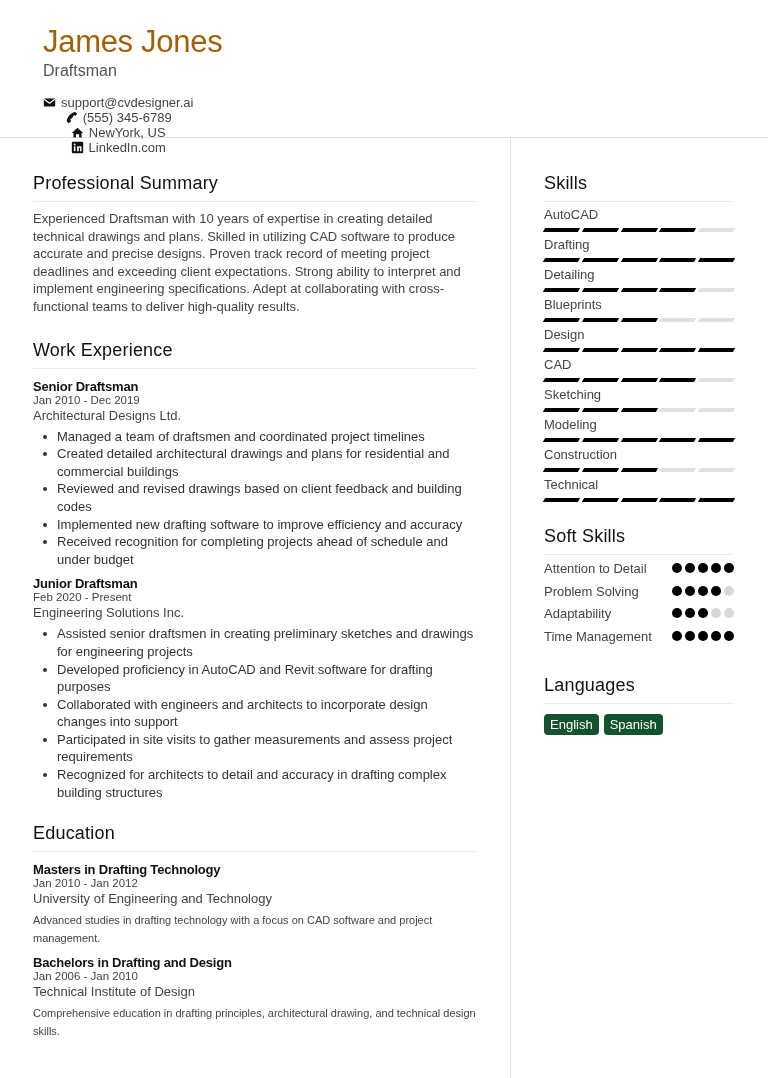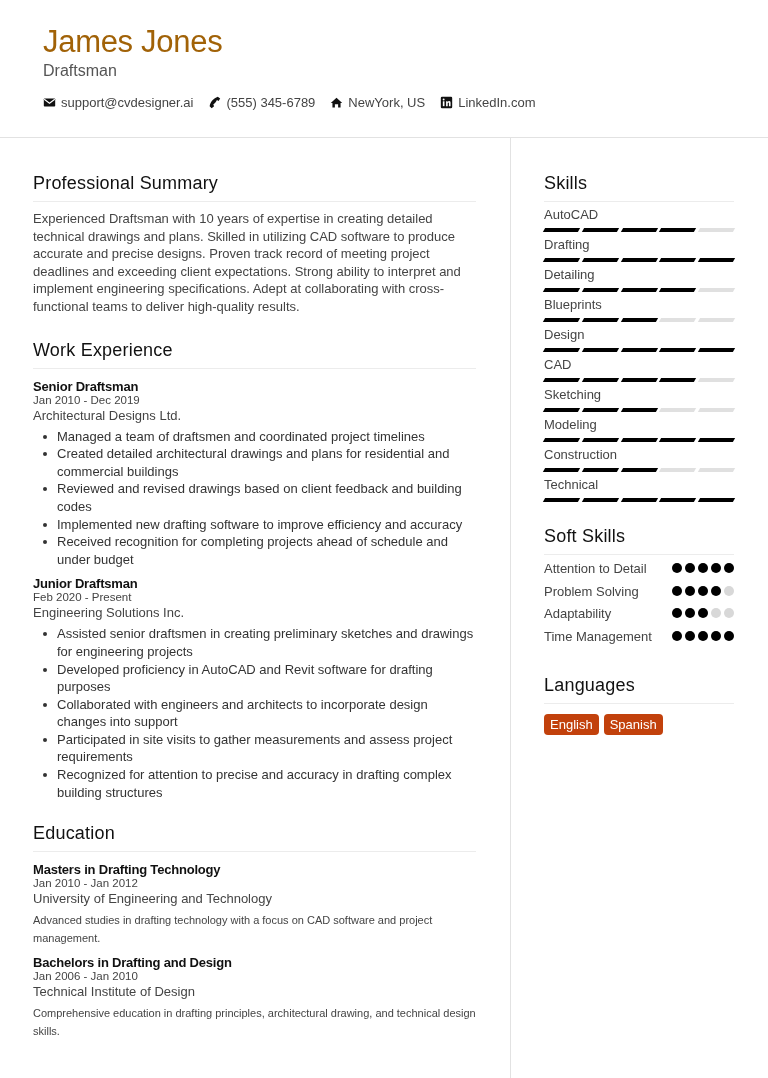--- a/index.html
+++ b/index.html
@@ -2,21 +2,21 @@
 <html><head>
 <meta charset="utf-8">
 <style>
   * { box-sizing: border-box; margin: 0; padding: 0; }
   html, body { width: 768px; height: 1078px; background: #ffffff; overflow: hidden; }
   body { font-family: "Liberation Sans", "DejaVu Sans", sans-serif; color: #333; position: relative; }
 
   .header { position: absolute; left: 0; top: 0; width: 768px; height: 138px; border-bottom: 1px solid #e2e2e2; }
   .name { position: absolute; left: 43px; top: 24px; font-size: 31px; font-weight: 500; color: #a16207; letter-spacing: -0.3px; }
   .role { position: absolute; left: 43px; top: 62px; font-size: 16px; color: #555; }
-  .contacts { position: absolute; left: 43px; top: 95px; display: flex; align-items: center; font-size: 13px; color: #444; }
+  .contacts { position: absolute; left: 43px; top: 95px; display: flex; align-items: center; font-size: 13px; color: #444; flex-direction: column; }
   .contact { display: flex; align-items: center; margin-right: 15px; }
   .contact .ic { width: 13px; height: 13px; margin-right: 5px; display: inline-flex; align-items: center; justify-content: center; }
   .contact .ic svg { width: 13px; height: 13px; display: block; }
 
   .divider-v { position: absolute; left: 510px; top: 138px; width: 1px; height: 940px; background: #e2e2e2; }
 
   .main { position: absolute; left: 33px; top: 138px; width: 443px; }
   .side { position: absolute; left: 544px; top: 138px; width: 190px; }
 
   .sec-title { font-size: 18px; font-weight: 500; color: #111; padding-bottom: 7px; border-bottom: 1px solid #ececec; letter-spacing: 0.2px; }
@@ -40,21 +40,21 @@
   .seg { flex: 1; height: 4px; transform: skewX(-30deg); background: #e0e0e0; }
   .seg.on { background: #000; }
 
   .soft { display: flex; justify-content: space-between; align-items: flex-start; margin-top: 5px; }
   .soft-name { font-size: 13px; color: #444; line-height: 17.6px; width: 110px; }
   .dots { display: flex; gap: 3px; margin-top: 3px; }
   .dot { width: 10px; height: 10px; border-radius: 50%; background: #d8d8d8; }
   .dot.on { background: #000; }
 
   .langs { display: flex; gap: 5px; margin-top: 10px; }
-  .lang { background: #c2410c; color: #fff; font-size: 13px; padding: 3px 6px; border-radius: 4px; }
+  .lang { background: #14532d; color: #fff; font-size: 13px; padding: 3px 6px; border-radius: 4px; }
 </style>
 </head>
 <body>
 
 <div class="header">
   <div class="name">James Jones</div>
   <div class="role">Draftsman</div>
   <div class="contacts">
     <div class="contact">
       <span class="ic">
@@ -125,21 +125,21 @@
       <div class="job-head">
         <span class="job-title">Junior Draftsman</span>
         <span class="job-date">Feb 2020 - Present</span>
       </div>
       <div class="job-org">Engineering Solutions Inc.</div>
       <ul class="bullets">
         <li>Assisted senior draftsmen in creating preliminary sketches and drawings for engineering projects</li>
         <li>Developed proficiency in AutoCAD and Revit software for drafting purposes</li>
         <li>Collaborated with engineers and architects to incorporate design changes into support</li>
         <li>Participated in site visits to gather measurements and assess project requirements</li>
-        <li>Recognized for attention to precise and accuracy in drafting complex building structures</li>
+        <li>Recognized for architects to detail and accuracy in drafting complex building structures</li>
       </ul>
     </div>
   </section>
 
   <section style="margin-top:22px;">
     <div class="sec-title">Education</div>
 
     <div class="edu">
       <div class="job-head">
         <span class="job-title">Masters in Drafting Technology</span>

